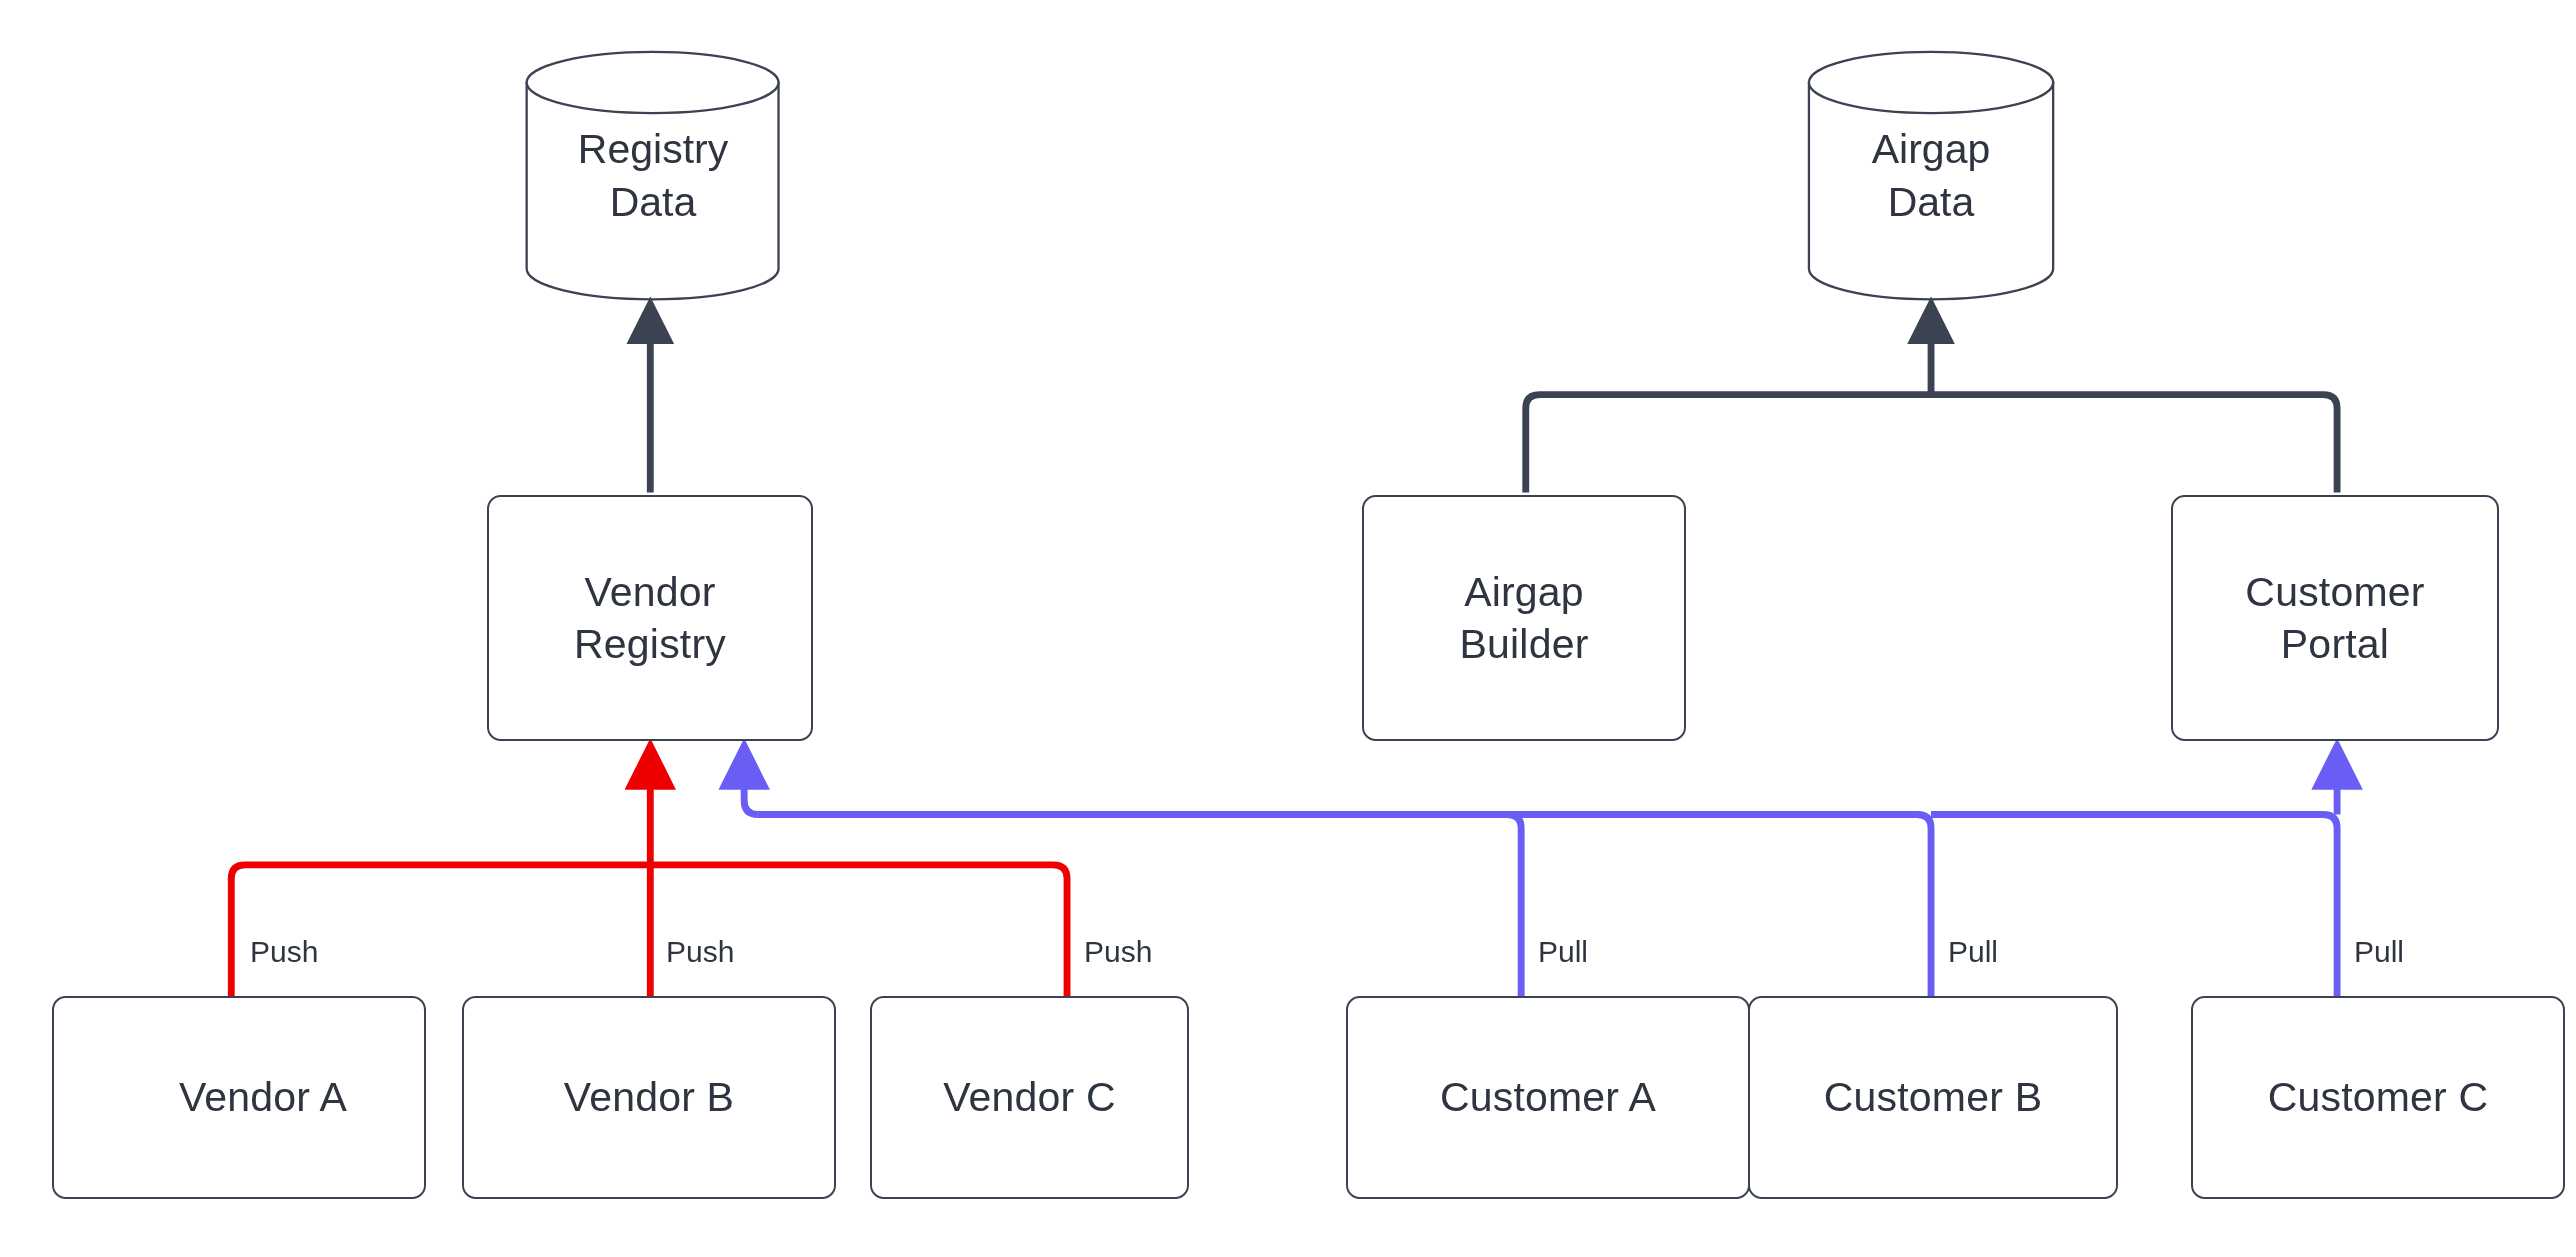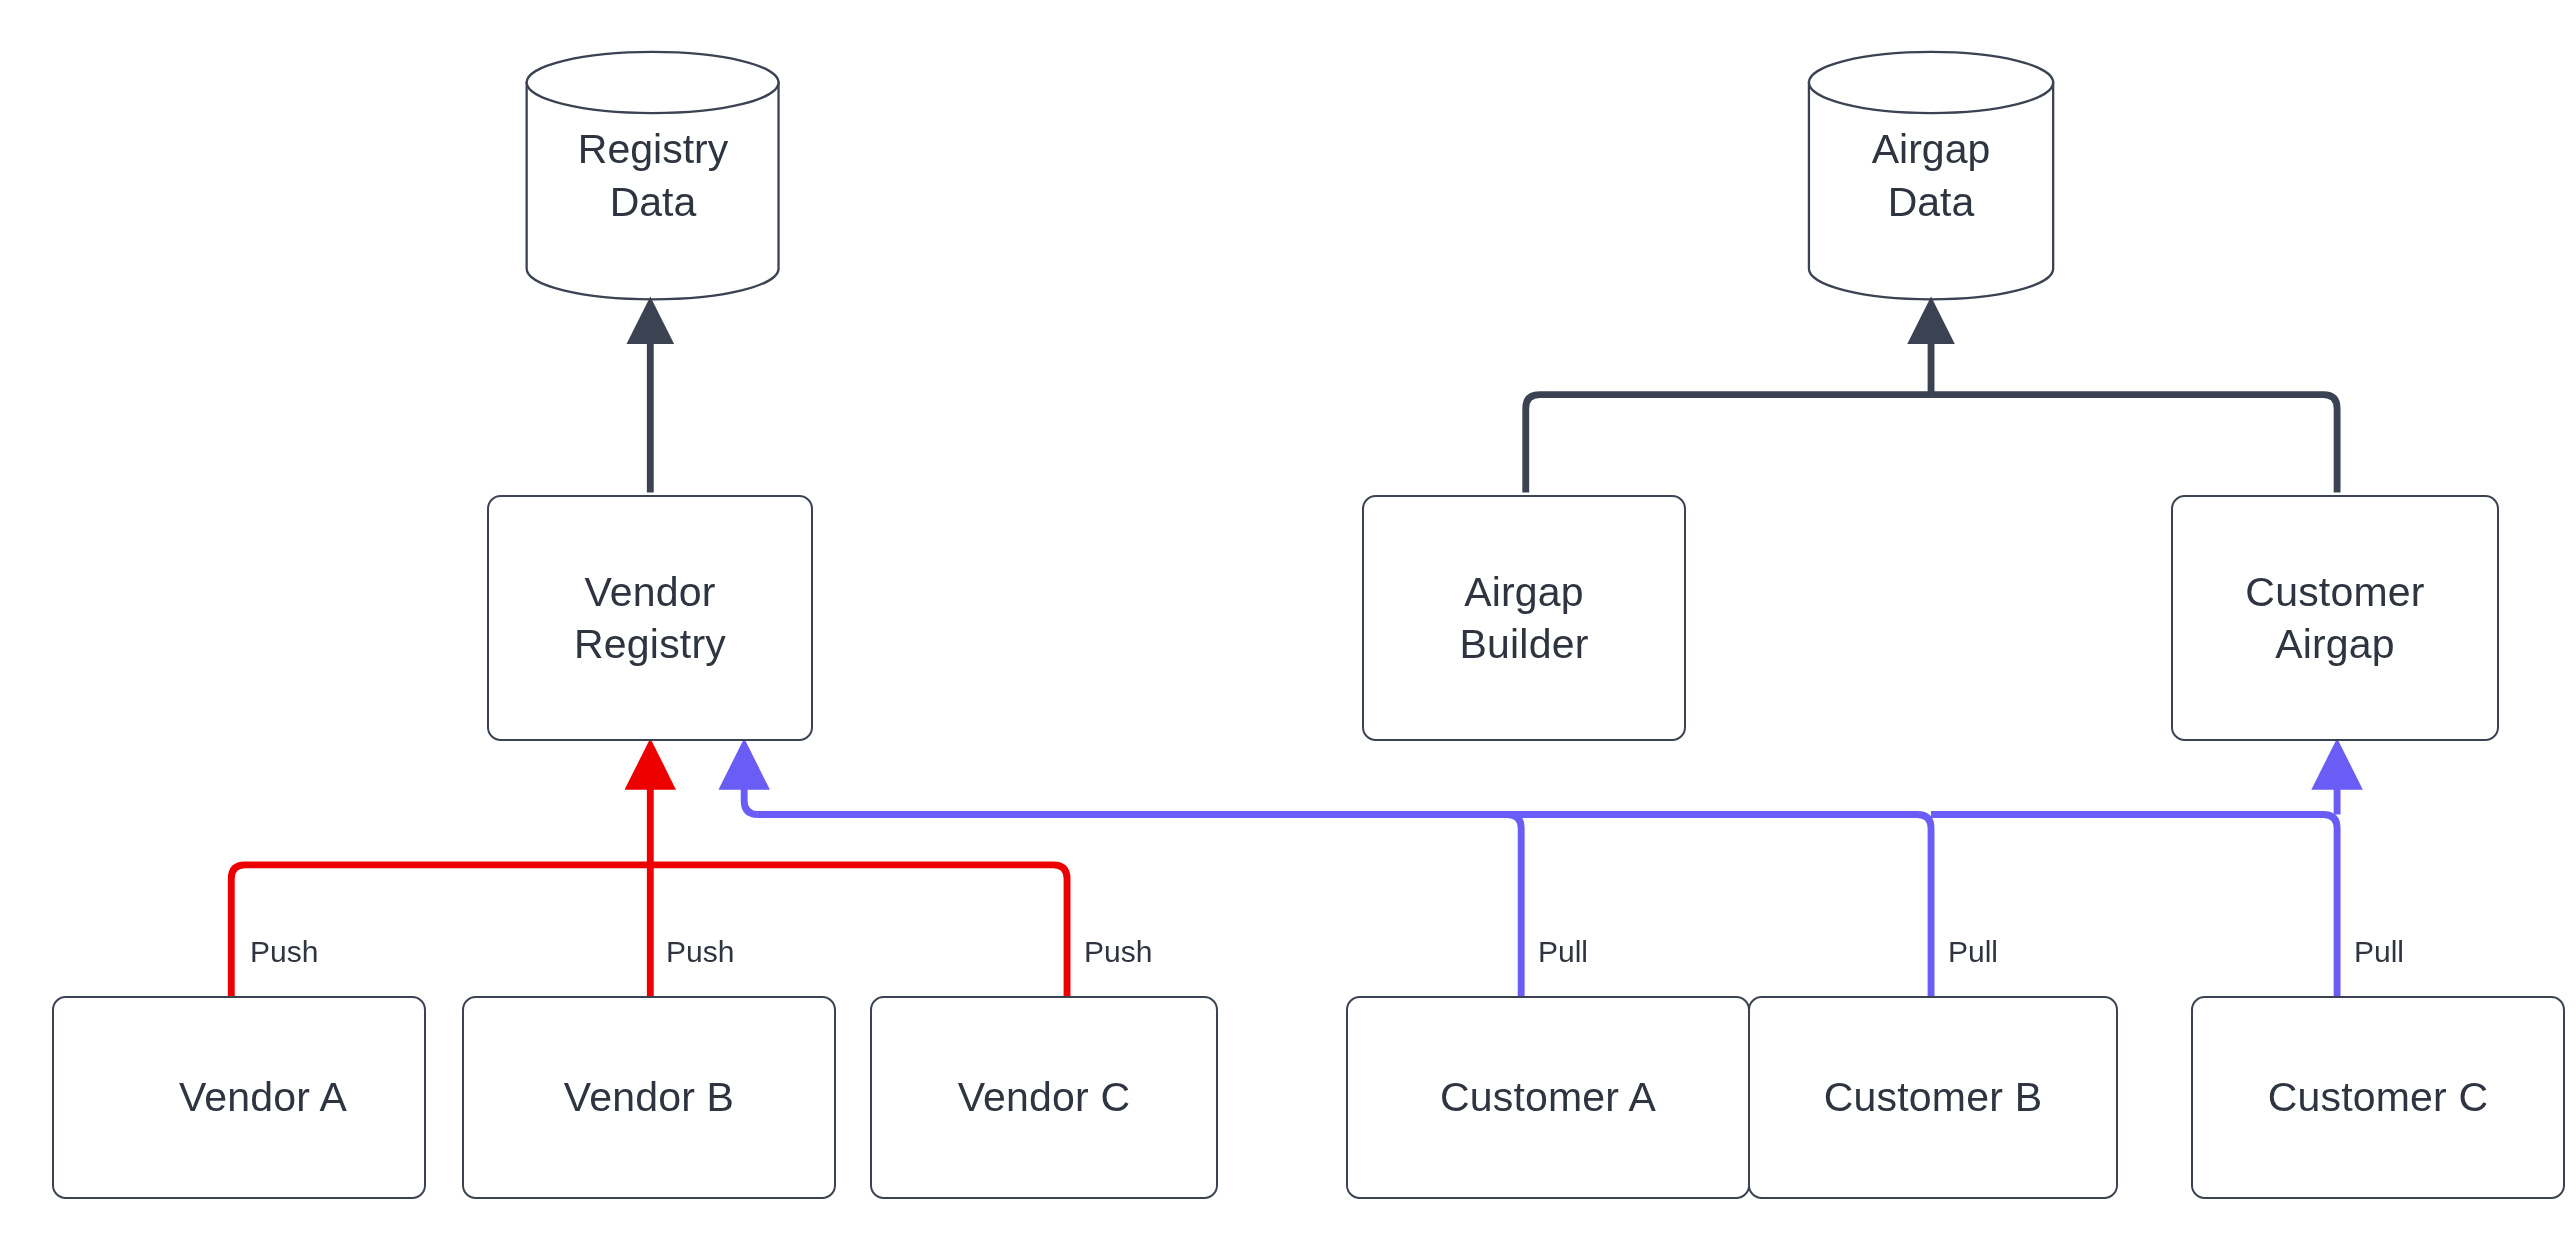--- a/index.html
+++ b/index.html
@@ -133,32 +133,32 @@
 Registry</div>
   </div>
 
   <div class="node node-box" style="left:1362px; top:495px; width:324px; height:246px;">
     <div class="node-label">Airgap
 Builder</div>
   </div>
 
   <div class="node node-box" style="left:2171px; top:495px; width:328px; height:246px;">
     <div class="node-label">Customer
-Airgap</div>
+Portal</div>
   </div>
 
   <div class="node node-box" style="left:52px; top:996px; width:374px; height:203px;padding-left:48px;">
     <div class="node-label">Vendor A</div>
   </div>
 
   <div class="node node-box" style="left:462px; top:996px; width:374px; height:203px;">
     <div class="node-label">Vendor B</div>
   </div>
 
-  <div class="node node-box" style="left:870px; top:996px; width:348px; height:203px;">
+  <div class="node node-box" style="left:870px; top:996px; width:319px; height:203px;">
     <div class="node-label">Vendor C</div>
   </div>
 
   <div class="node node-box" style="left:1346px; top:996px; width:404px; height:203px;">
     <div class="node-label">Customer A</div>
   </div>
 
   <div class="node node-box" style="left:1748px; top:996px; width:370px; height:203px;">
     <div class="node-label">Customer B</div>
   </div>

